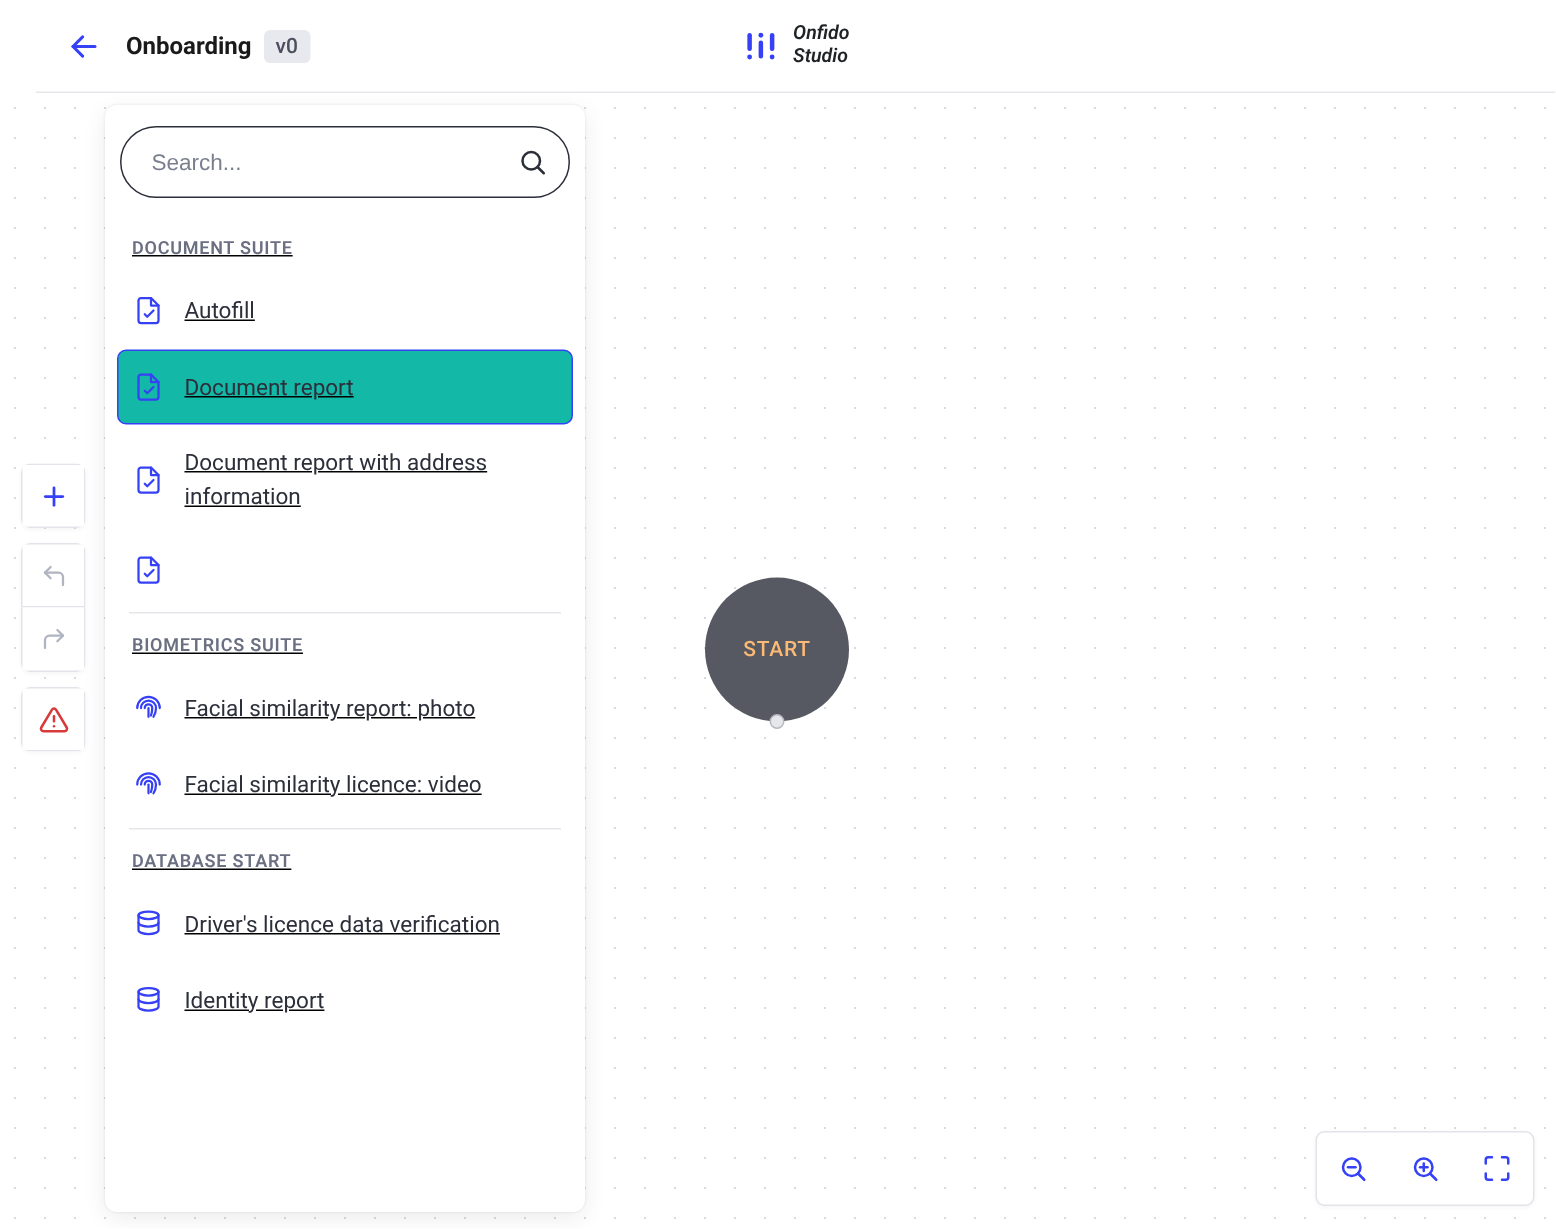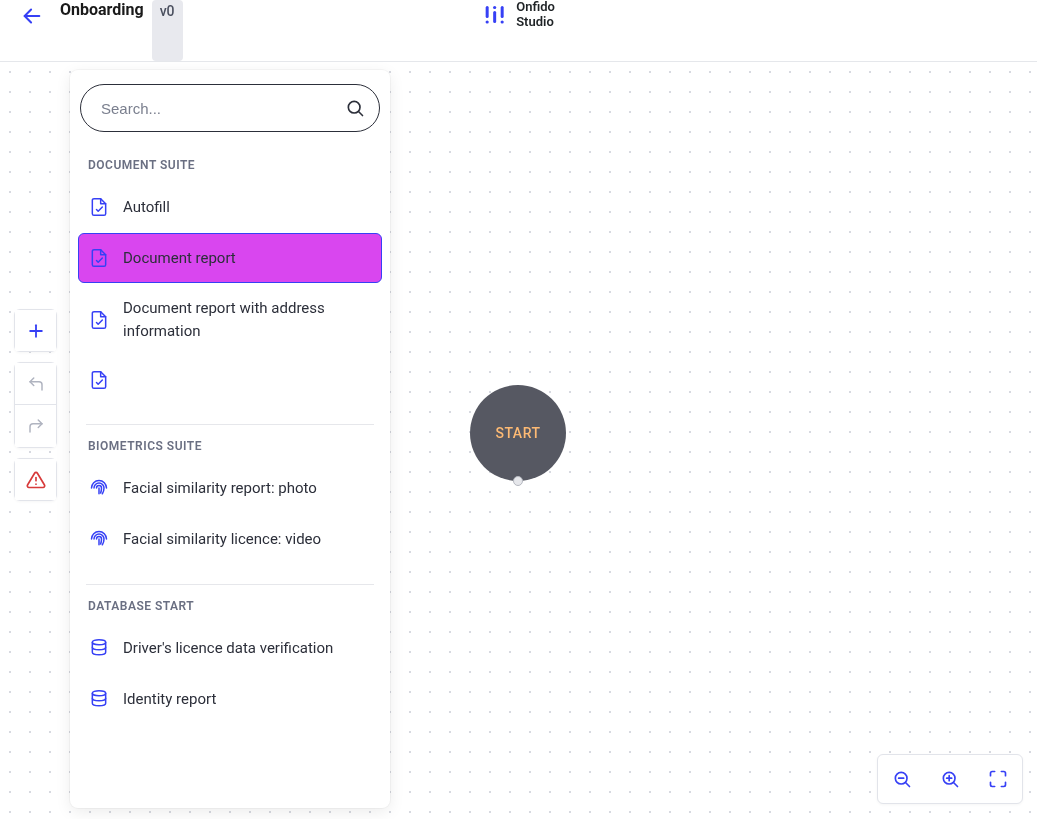--- a/index.html
+++ b/index.html
@@ -12,24 +12,26 @@
       background: #fff;
       width: 1037px;
       height: 819px;
       overflow: hidden;
       position: relative;
     }
     .header {
       height: 62px;
       border-bottom: 1px solid #e5e7eb;
       display: flex;
+      align-items: center;
       padding: 0 16px;
       position: relative;
       background: #fff;
       z-index: 10;
+      margin-left: 24px;
     }
     .back-button {
       width: 32px;
       height: 32px;
       display: flex;
       align-items: center;
       justify-content: center;
       cursor: pointer;
       color: #3640f5;
       margin-right: 12px;
@@ -48,20 +50,21 @@
       padding: 3px 8px;
       border-radius: 4px;
     }
     .brand {
       position: absolute;
       left: 50%;
       transform: translateX(-50%);
       display: flex;
       align-items: center;
       gap: 10px;
+      font-style: italic;
     }
     .brand-icon {
       width: 24px;
       height: 24px;
     }
     .brand-text {
       font-size: 13px;
       font-weight: 600;
       line-height: 1.15;
       color: #1f2326;
@@ -114,27 +117,28 @@
       color: #7a7f8e;
     }
     .search-icon {
       color: #2c2f3a;
       flex-shrink: 0;
     }
     .panel-scroll {
       flex: 1;
       overflow-y: auto;
       padding: 0 8px 8px 8px;
+      text-decoration: underline;
     }
     .group {
       margin: 0 8px;
     }
     .group + .group {
       border-top: 1px solid #e6e7eb;
-      margin-top: 20px;
+      margin-top: 4px;
     }
     .group-header {
       font-size: 12px;
       font-weight: 600;
       letter-spacing: 0.5px;
       color: #6a6f82;
       padding: 14px 2px 10px 2px;
     }
     .item {
       display: flex;
@@ -142,21 +146,21 @@
       gap: 14px;
       padding: 13px 10px;
       border-radius: 6px;
       cursor: pointer;
       border: 1.5px solid transparent;
       margin-left: -8px;
       margin-right: -8px;
     }
     .item.selected {
       border: 1.5px solid #3640f5;
-      background: #d946ef;
+      background: #14b8a6;
     }
     .item-icon {
       width: 20px;
       height: 20px;
       flex-shrink: 0;
       color: #3640f5;
     }
     .item-label {
       font-size: 15px;
       color: #2c2f3a;

